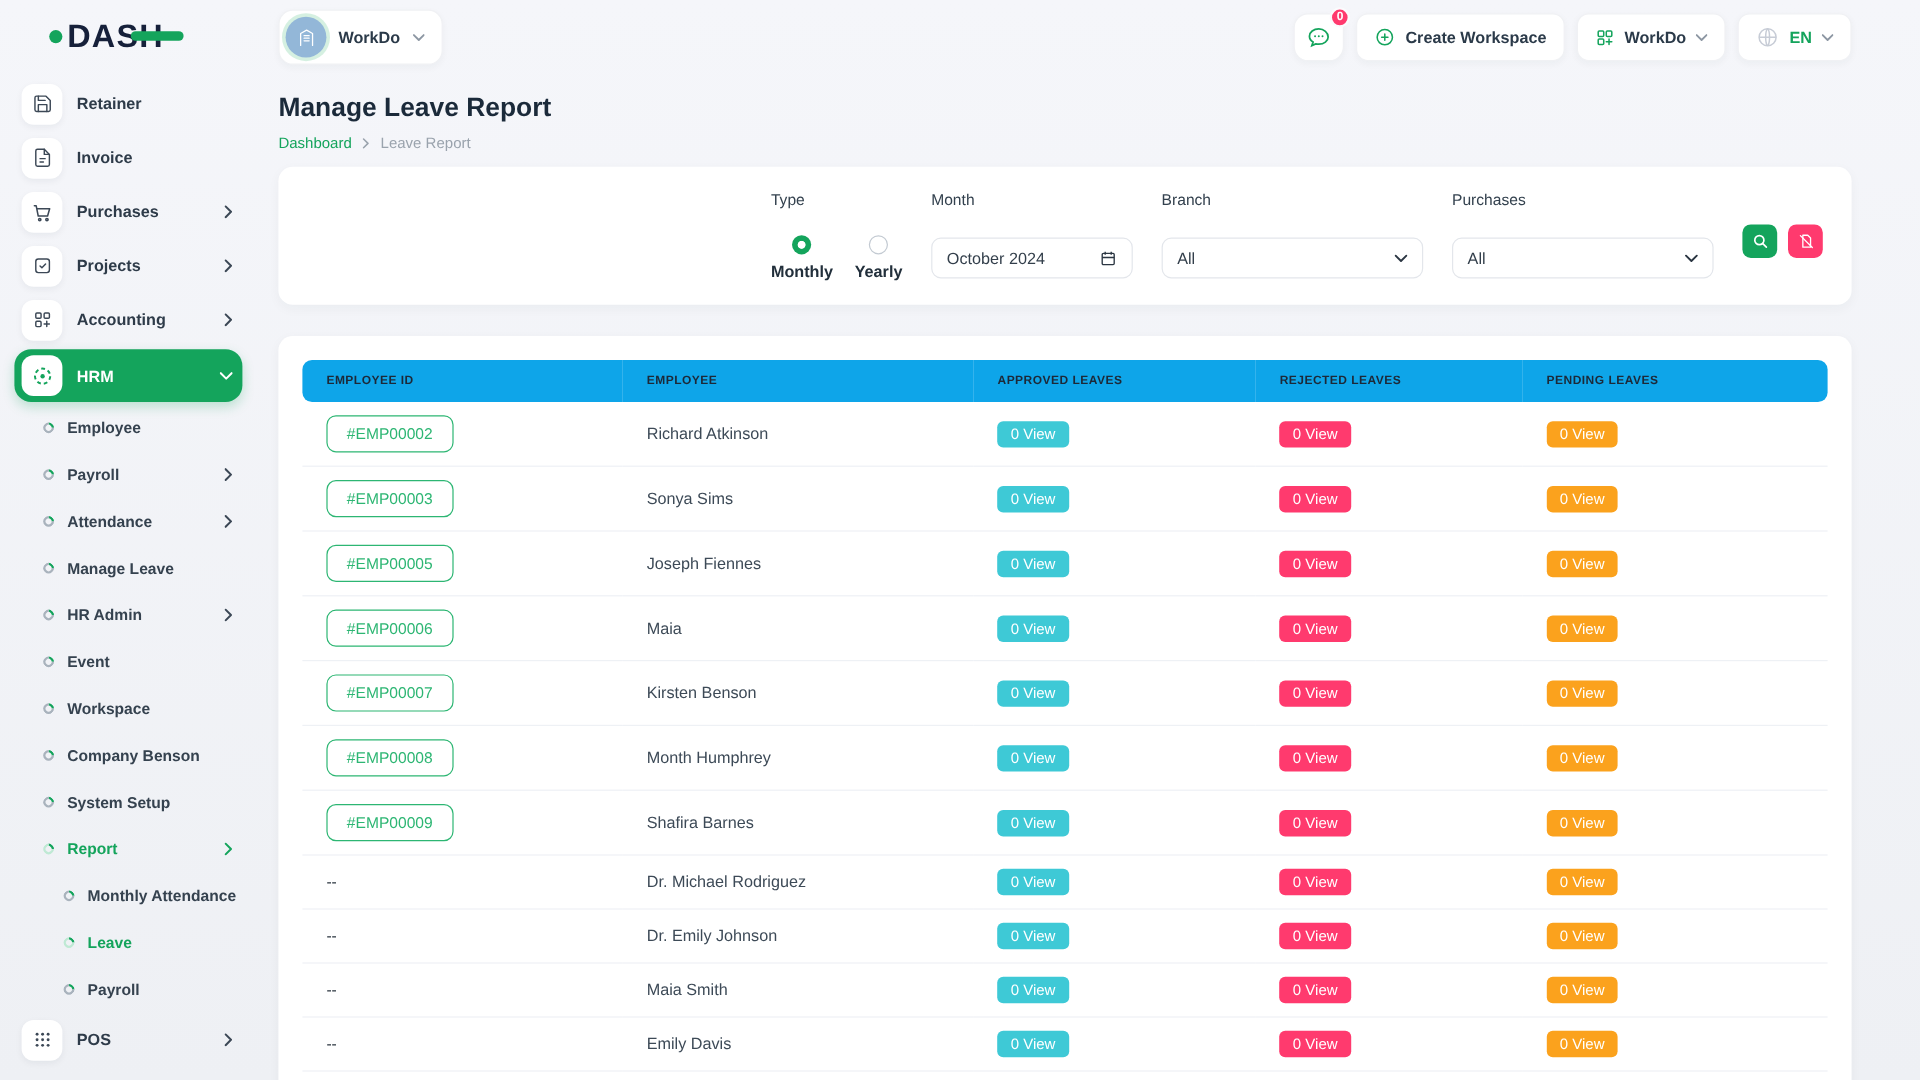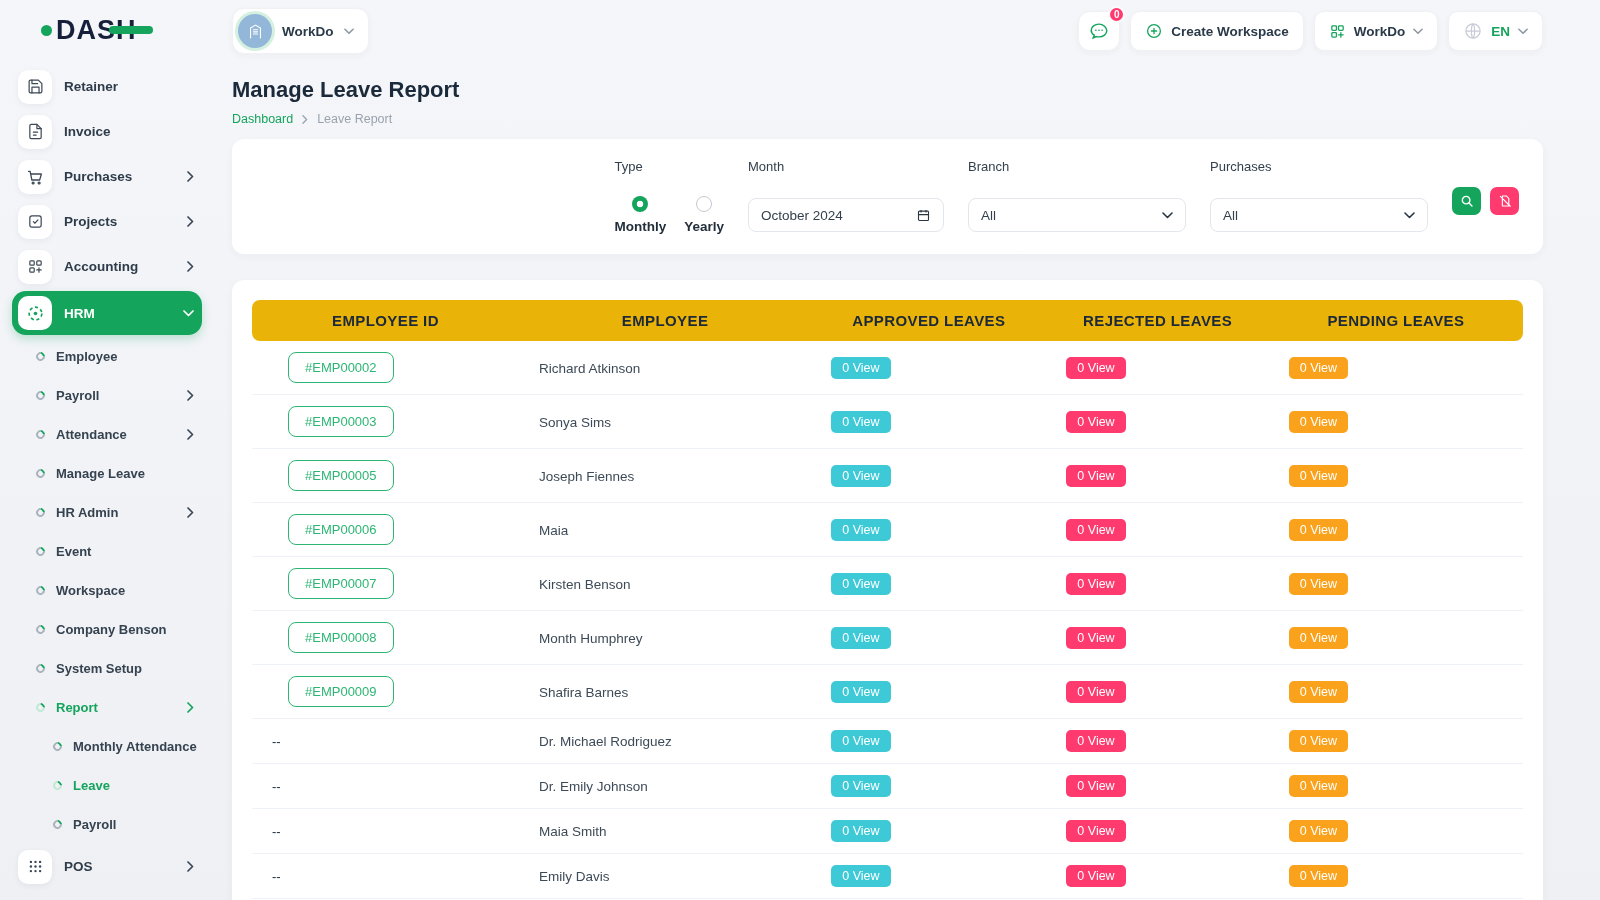--- a/index.html
+++ b/index.html
@@ -61,36 +61,36 @@
   .bc-sep{color:var(--muted);display:flex;}
   .bc-cur{color:var(--muted);}
 
   .filter-card{margin-top:13px;background:#fff;border-radius:12px;padding:20px 24px 22px;box-shadow:0 3px 10px rgba(30,40,55,.04);display:flex;justify-content:flex-end;}
   .filter-fields{display:flex;gap:24px;align-items:flex-start;}
   .f-label{font-size:13px;color:#33414e;font-weight:500;margin-bottom:24px;}
   .radio-row{display:flex;gap:18px;align-items:center;height:34px;}
   .radio{display:flex;gap:7px;align-items:center;font-size:13.5px;font-weight:700;color:#222f3b;cursor:pointer;flex-direction:column;}
   .r-dot{width:16px;height:16px;border-radius:50%;border:1.5px solid #c3cad2;background:#fff;flex:none;}
   .r-dot.checked{border:none;background:radial-gradient(circle,#fff 0 3px,var(--primary) 3.6px);}
-  .input-box{width:196px;height:34px;border:1px solid #e3e6eb;border-radius:8px;background:#fff;display:flex;align-items:center;justify-content:space-between;padding:0 12px;font-size:13.5px;color:#333f4b;cursor:pointer;}
+  .input-box{width:168px;height:34px;border:1px solid #e3e6eb;border-radius:8px;background:#fff;display:flex;align-items:center;justify-content:space-between;padding:0 12px;font-size:13.5px;color:#333f4b;cursor:pointer;}
   .select-box{width:218px;}
   .box-icon{display:flex;color:#2b3642;}
   .f-actions{display:flex;gap:9px;padding-top:28px;}
   .icon-btn{width:29px;height:28px;border:none;border-radius:7px;display:flex;align-items:center;justify-content:center;cursor:pointer;color:#fff;}
   .btn-search{background:var(--primary);}
   .btn-reset{background:var(--danger);}
 
   .table-card{margin-top:26px;background:#fff;border-radius:12px 12px 0 0;padding:20px 20px 0;box-shadow:0 3px 10px rgba(30,40,55,.04);flex:1;}
   table{width:100%;border-collapse:collapse;}
-  thead th{background:#eab308;text-align:center;padding:12px 20px;font-size:15px;font-weight:700;color:#1d2938;letter-spacing:.4px;white-space:nowrap;}
+  thead th{background:#0ea5e9;text-align:left;padding:12px 20px;font-size:10px;font-weight:700;color:#1d2938;letter-spacing:.4px;white-space:nowrap;}
   thead th:first-child{border-radius:8px 0 0 8px;}
   thead th:last-child{border-radius:0 8px 8px 0;}
   tbody td{padding:11px 20px;vertical-align:middle;}
   tbody tr + tr td{border-top:1px solid #eef1f5;}
-  .emp-btn{display:inline-block;min-width:100px;padding:7px 16px;border:1px solid var(--emp);color:var(--emp);background:transparent;border-radius:8px;font-size:13px;font-family:inherit;cursor:pointer;text-align:center;margin-left:16px;}
+  .emp-btn{display:inline-block;min-width:100px;padding:7px 16px;border:1px solid var(--emp);color:var(--emp);background:transparent;border-radius:8px;font-size:13px;font-family:inherit;cursor:pointer;text-align:center;}
   .dash-id{font-size:13px;color:#242f3a;}
   .c-name{font-size:13.5px;color:#3d4a57;}
   .badge{display:inline-block;padding:4px 11px;border-radius:5px;color:#fff;font-size:12.5px;font-weight:500;cursor:pointer;}
   .b-info{background:var(--info);}
   .b-danger{background:var(--danger);}
   .b-warning{background:var(--warning);}
 </style>
 </head>
 <body>
 

